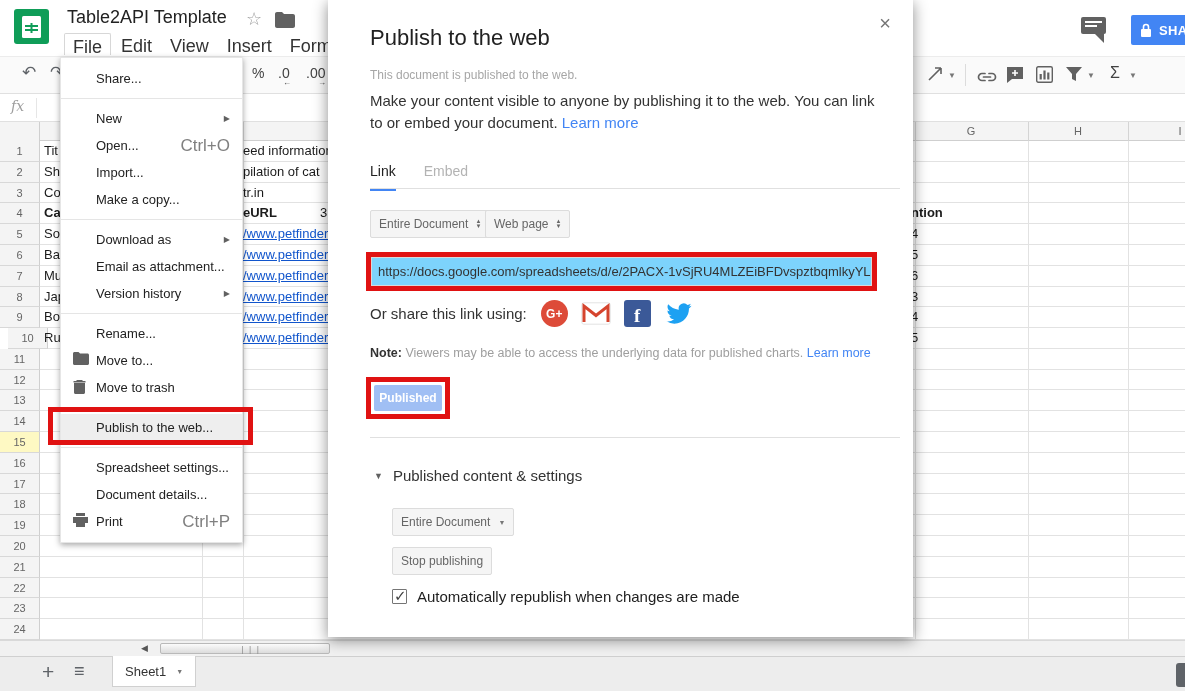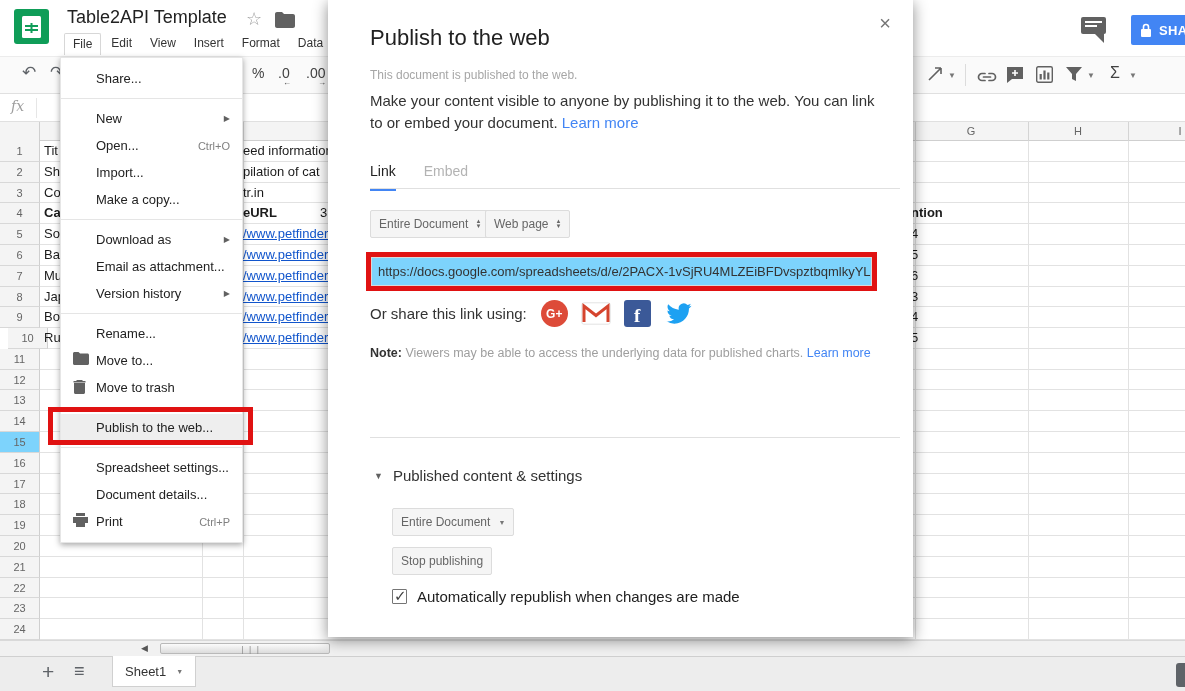--- a/index.html
+++ b/index.html
@@ -8,21 +8,21 @@
   #app { position:relative; width:1185px; height:691px; overflow:hidden; background:#fff; }
 
   
   .titlebar { position:absolute; left:0; top:0; width:1185px; height:56px; background:#fff; z-index:10; }
   .sheets-logo { position:absolute; left:14px; top:9px; width:35px; height:35px; background:#0f9d58; border-radius:3px; }
   .sheets-logo svg { position:absolute; left:8px; top:7px; }
   .doc-title { position:absolute; left:67px; top:7px; font-size:18px; color:#222; }
   .star { position:absolute; left:246px; top:8px; font-size:18px; color:#9e9e9e; }
   .folder-ic { position:absolute; left:275px; top:12px; }
   .menubar { position:absolute; left:64px; top:33px; height:22px; display:flex; }
-  .menubar-item { font-size:12px; color:#333; padding:3px 8px; margin-right:2px; }
+  .menubar-item { font-size:18px; color:#333; padding:3px 8px; margin-right:2px; }
   .menubar-item.active { border:1px solid #d7d7d7; border-bottom:none; background:#fff; border-radius:2px 2px 0 0; }
   .comment-bubble { position:absolute; left:1081px; top:17px; width:25px; height:17px; background:#616161; border-radius:2px; }
   .comment-bubble:after { content:""; position:absolute; left:13px; top:16px; border:5px solid transparent; border-top-color:#616161; border-right-color:#616161; }
   .comment-bubble i { position:absolute; left:4px; height:2px; width:17px; background:#fff; display:block; }
   .share-btn { position:absolute; left:1131px; top:15px; width:92px; height:30px; background:#4285f4; border-radius:2px;
     color:#fff; font-size:13px; font-weight:bold; display:flex; align-items:center; padding-left:9px; letter-spacing:.3px; }
   .share-btn svg { margin-right:7px; }
 
   
   .toolbar { position:absolute; left:0; top:56px; width:1185px; height:38px; background:#fafafa; border-top:1px solid #ececec; border-bottom:1px solid #e0e0e0; z-index:5; }
@@ -40,21 +40,21 @@
   .colheaders { position:absolute; left:0; top:122px; width:1185px; height:19px; background:#f4f4f4; border-bottom:1px solid #cfcfcf; z-index:4; }
   .corner { position:absolute; left:0; top:0; width:40px; height:19px; background:#f4f4f4; border-right:1px solid #cfcfcf; }
   .col-letter { position:absolute; top:3px; font-size:11px; color:#666; transform:translateX(-50%); }
   .colheaders .vtick { position:absolute; top:0; width:1px; height:19px; background:#d4d4d4; }
 
   
   .grid { position:absolute; left:0; top:141px; width:1185px; height:499px; background:#fff; z-index:3; overflow:hidden; }
   .gridrow { position:absolute; left:40px; width:1145px; border-bottom:1px solid #e2e2e2; }
   .rowhead { position:absolute; left:0; width:40px; background:#f4f4f4; border-right:1px solid #cfcfcf; border-bottom:1px solid #d8d8d8;
     font-size:11px; color:#656565; text-align:center; }
-  .rowhead.hl { background:#7dd3fc; }
+  .rowhead.hl { background:#fef9c3; }
   .vline { position:absolute; top:0; width:1px; height:499px; background:#e2e2e2; }
   .frag { position:absolute; font-size:13px; color:#1b1b1b; white-space:nowrap; overflow:hidden; }
   .frag.b { font-weight:bold; }
   .frag.lnk { color:#1155cc; text-decoration:underline; }
 
   
   .hscroll { position:absolute; left:0; top:640px; width:1185px; height:16px; background:#f1f1f1; border-top:1px solid #d9d9d9; z-index:6; }
   .hs-arrow { position:absolute; left:141px; top:2px; font-size:9px; color:#555; }
   .hs-thumb { position:absolute; left:160px; top:2px; width:170px; height:11px; background:linear-gradient(#fbfbfb,#dcdcdc); border:1px solid #b9b9b9; border-radius:2px; }
   .hs-grip { position:absolute; left:78px; top:1px; font-size:8px; color:#888; letter-spacing:1px; }
@@ -64,21 +64,21 @@
   .sheet-tab { position:absolute; left:112px; top:-1px; height:31px; background:#fff; border:1px solid #d0d0d0; border-top:none;
     padding:0 12px; display:flex; align-items:center; font-size:13px; color:#333; }
   .sheet-tab .caret { font-size:7px; color:#777; margin-left:10px; }
   .explore-sliver { position:absolute; left:1176px; top:6px; width:9px; height:24px; background:#5f6368; border-radius:3px 0 0 3px; }
 
   
   .filemenu { position:absolute; left:60px; top:57px; width:183px; background:#fff; z-index:40;
     box-shadow:0 2px 6px rgba(0,0,0,.35); border:1px solid #e6e6e6; padding:7px 0; }
   .menu-item { position:relative; height:27px; display:flex; align-items:center; font-size:13px; color:#222; padding-left:35px; }
   .menu-item .mi-icon { position:absolute; left:12px; top:5px; }
-  .menu-item .mi-right { position:absolute; right:12px; color:#808080; font-size:11px; }
+  .menu-item .mi-right { position:absolute; right:12px; color:#808080; font-size:17px; }
   .menu-item .mi-sub { position:absolute; right:12px; color:#616161; font-size:8px; }
   .menu-item.disabled { color:#bdbdbd; }
   .menu-item.hl { background:#eee; }
   .menu-divider { height:1px; background:#e5e5e5; margin:6px 0; }
   .redbox { position:absolute; border:5px solid #e01212; z-index:45; pointer-events:none; }
   .redbox.publish { left:48px; top:407px; width:205px; height:38px; }
 
   
   .dialog { position:absolute; left:328px; top:0; width:585px; height:637px; background:#fff; z-index:50;
     box-shadow:0 3px 14px rgba(0,0,0,.45); }
@@ -442,20 +442,23 @@
         <svg width="30" height="25" viewBox="0 0 24 24">
             <path fill="#1da1f2" d="M23.953 4.57a10 10 0 01-2.825.775 4.958 4.958 0 002.163-2.723c-.951.555-2.005.959-3.127 1.184a4.92 4.92 0 00-8.384 4.482C7.69 8.095 4.067 6.13 1.64 3.162a4.822 4.822 0 00-.666 2.475c0 1.71.87 3.213 2.188 4.096a4.904 4.904 0 01-2.228-.616v.06a4.923 4.923 0 003.946 4.827 4.996 4.996 0 01-2.212.085 4.936 4.936 0 004.604 3.417A9.867 9.867 0 010 19.54a13.995 13.995 0 007.557 2.209c9.053 0 13.998-7.496 13.998-13.985 0-.21 0-.42-.015-.63a9.935 9.935 0 002.46-2.548l-.047-.02z"></path>
           </svg>
       </span>
     </div>
 
     <div class="note-row">
       <span class="note-b">Note:</span><span> Viewers may be able to access the underlying data for published charts. </span><span class="dlg-link">Learn more</span>
     </div>
 
+    <div class="pub-redbox">
+      <div class="pub-btn">Published</div>
+    </div>
 
     <div class="mid-rule"></div>
 
     <div class="settings-row">
       <span class="caret">▼</span>
       <span class="txt">Published content &amp; settings</span>
     </div>
 
     <div class="btn-gray" style="left:64px; top:508px;">
       <span>Entire Document</span>

